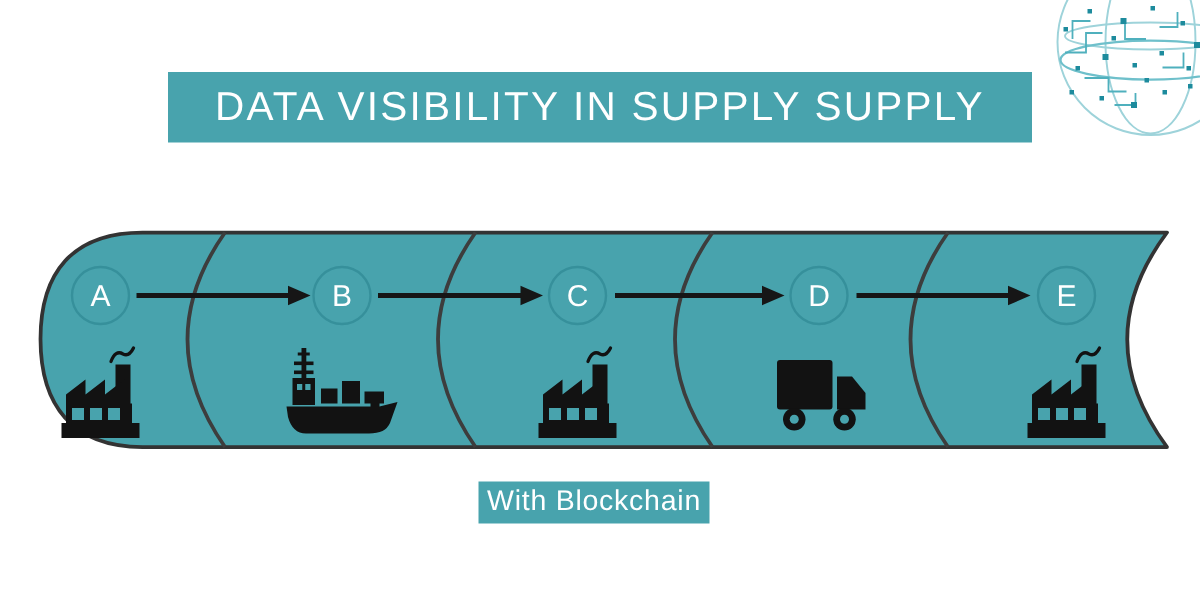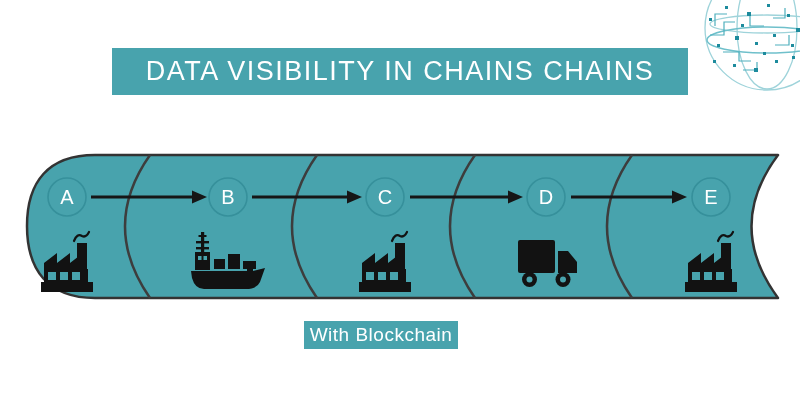--- a/index.html
+++ b/index.html
@@ -18,34 +18,34 @@
   .globe{position:absolute;top:0;right:0;width:145px;height:105px;}
 
   .tube-svg{position:absolute;left:0;top:140px;width:800px;height:172px;}
 
   .node-letter{
     font-family:"Liberation Sans","DejaVu Sans",sans-serif;
     font-size:20px;font-weight:300;fill:#ffffff;
   }
 
   .footer-label{
-    position:absolute;left:304px;top:321px;width:154px;height:28px;
+    position:absolute;left:319px;top:321px;width:154px;height:28px;
     background:#48A3AD;display:flex;align-items:center;justify-content:center;
   }
   .footer-label span{
     color:#ffffff;font-size:19px;font-weight:300;letter-spacing:0.5px;white-space:nowrap;
   }
 </style>
 </head>
 <body>
 
 <div class="stage">
 
   <div class="title-bar">
-    <h1>DATA VISIBILITY IN CHAINS CHAINS</h1>
+    <h1>DATA VISIBILITY IN SUPPLY SUPPLY</h1>
   </div>
 
   <svg class="globe" viewBox="0 0 145 105" aria-hidden="true">
     <g fill="none" stroke="#9ED3DA" stroke-width="1.3">
       <circle cx="112" cy="28" r="62"></circle>
       <ellipse cx="112" cy="24" rx="57" ry="9"></ellipse>
       <ellipse cx="112" cy="28" rx="30" ry="61"></ellipse>
     </g>
     <ellipse cx="112" cy="40" rx="60" ry="13" fill="none" stroke="#6FC0CB" stroke-width="1.5"></ellipse>
     <g fill="none" stroke="#4FB0BD" stroke-width="1.2">

